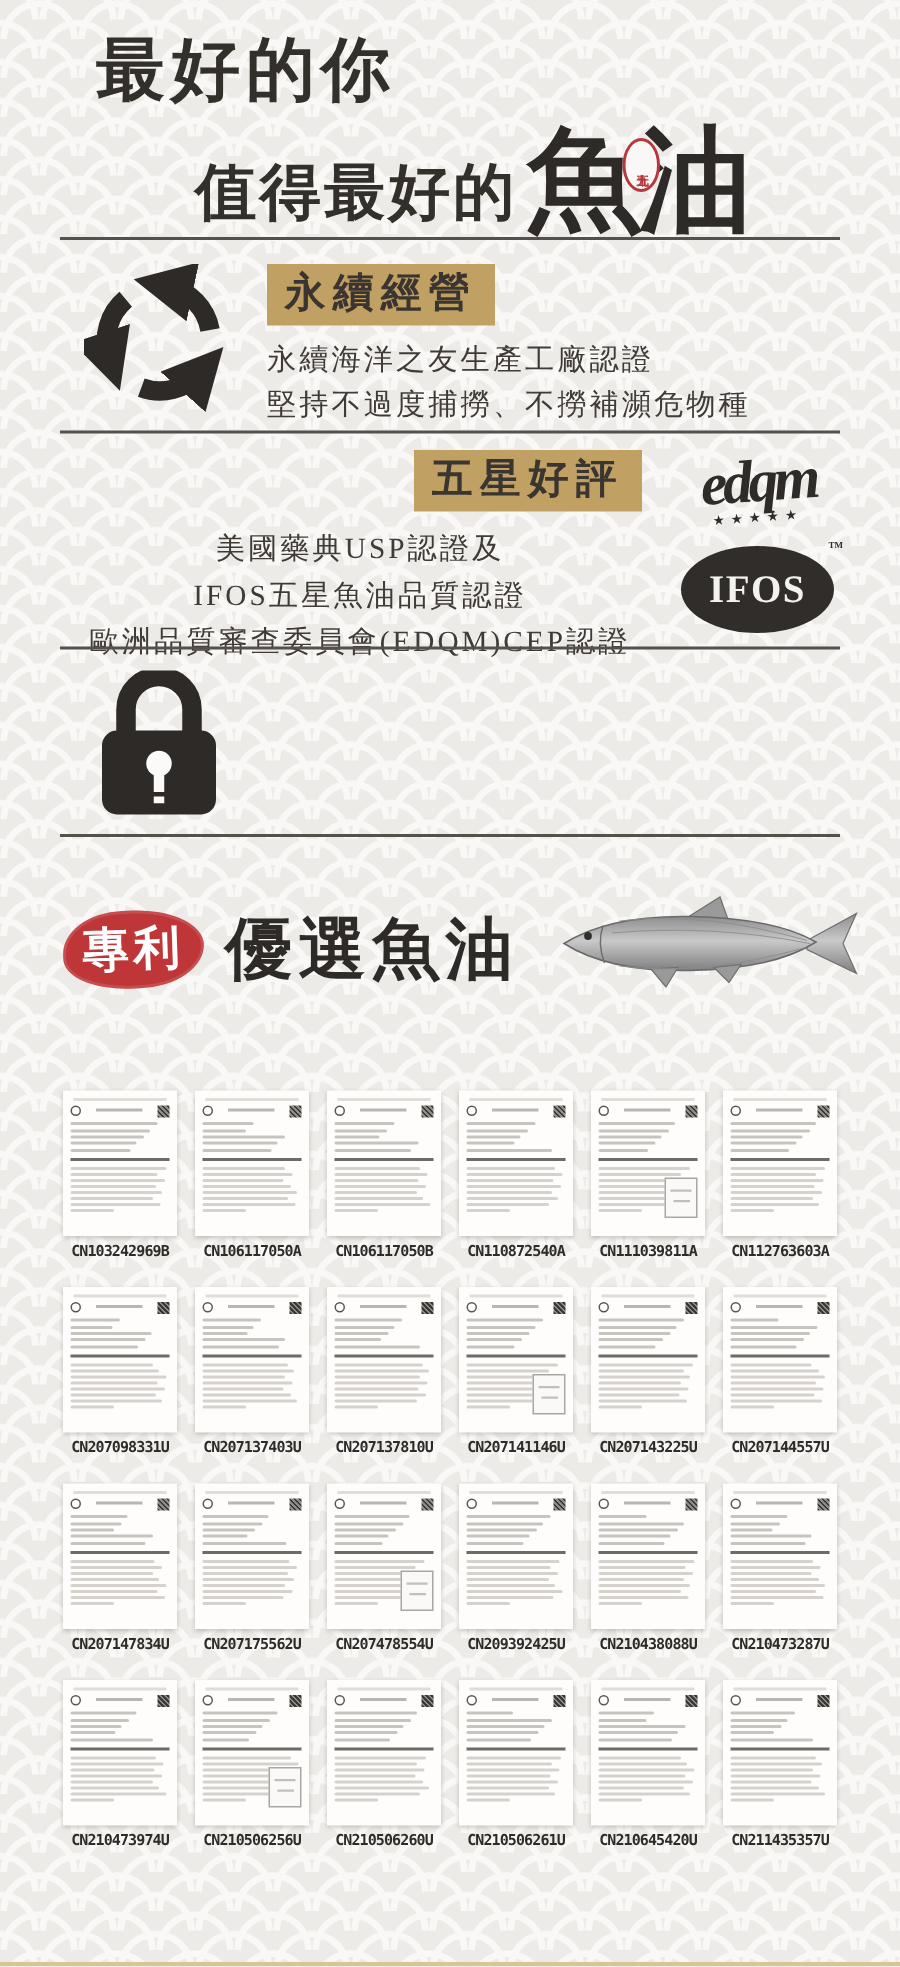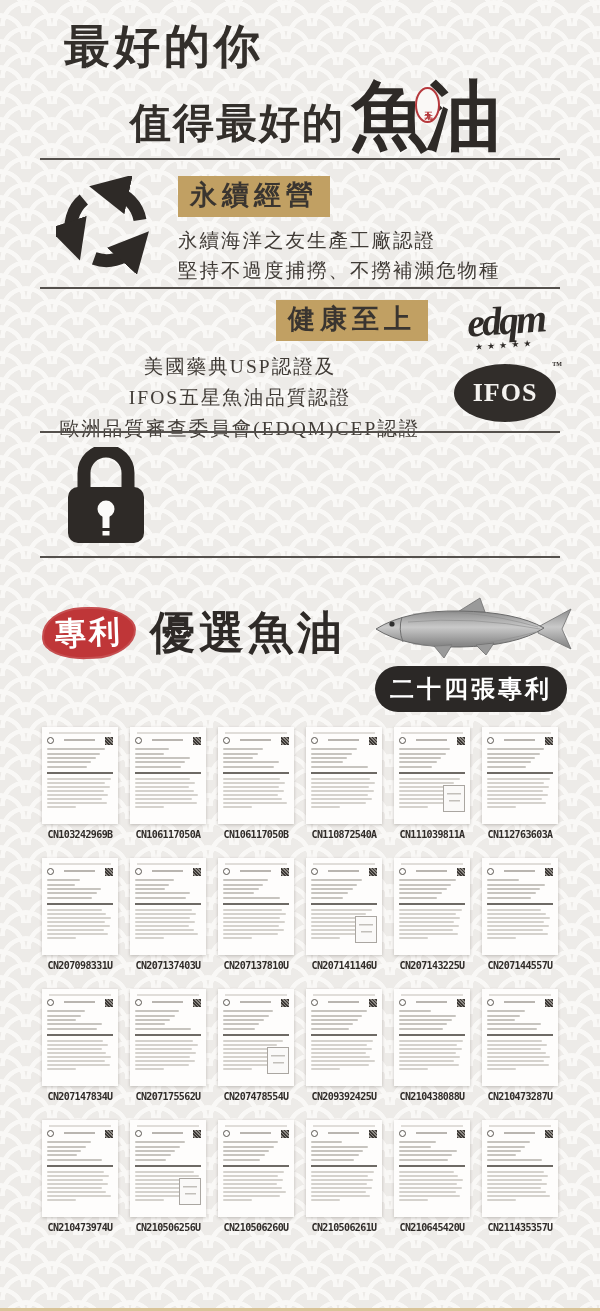--- a/index.html
+++ b/index.html
@@ -12,21 +12,21 @@
     background-image:
       radial-gradient(circle 26px at 26px 26px, rgba(0,0,0,0) 21px, #f9f8f6 21.5px 25.5px, rgba(0,0,0,0) 26px),
       radial-gradient(circle 26px at 26px 26px, rgba(0,0,0,0) 21px, #f9f8f6 21.5px 25.5px, rgba(0,0,0,0) 26px);
     background-size:52px 26px, 52px 26px;
     background-position:0 0, 26px 13px;
   }
 
   
   .hero { position:absolute; top:20px; left:64px; right:20px; }
   .hero-l1 { font-size:46px; font-weight:700; letter-spacing:4px; color:#332f2b; line-height:54px; }
-  .hero-l2 { margin-top:7px; padding-left:66px; font-size:41px; font-weight:700; letter-spacing:2px;
+  .hero-l2 { margin-top:12px; padding-left:66px; font-size:41px; font-weight:700; letter-spacing:2px;
              color:#332f2b; display:flex; align-items:flex-end; }
   .brand { font-size:76px; font-weight:700; line-height:70px; letter-spacing:-2px;
            color:#2e2a27; position:relative; margin-left:6px; display:inline-flex; align-items:flex-end; }
   .hero-seal {
     position:absolute; left:64px; top:6px; width:25px; height:36px;
     background:#faf8f6; border:2px solid #b6383c; border-radius:50%;
     color:#b6383c; font-size:8px; font-weight:700; line-height:10px; letter-spacing:0;
     writing-mode:vertical-rl; text-orientation:upright;
     display:flex; align-items:center; justify-content:center; z-index:2;
   }
@@ -139,21 +139,21 @@
       <div class="sec-title">永續經營</div>
       <div class="sec-line">永續海洋之友生產工廠認證</div>
       <div class="sec-line">堅持不過度捕撈、不撈補瀕危物種</div>
     </div>
   </section>
 
   <div class="divider d2"></div>
 
   <section class="s2">
     <div class="s2-text">
-      <div class="sec-title">健康至上</div>
+      <div class="sec-title">五星好評</div>
       <div class="sec-line">美國藥典USP認證及</div>
       <div class="sec-line">IFOS五星魚油品質認證</div>
       <div class="sec-line">歐洲品質審查委員會(EDQM)CEP認證</div>
     </div>
     <div class="s2-logos">
       <div class="edqm">edqm</div>
       <div class="edqm-stars">★★★★★</div>
       <div class="ifos">
         <span>IFOS</span>
         <span class="ifos-tm">TM</span>
@@ -195,21 +195,20 @@
         </defs>
         <polygon points="88,16 112,1 117,15" fill="#9a9a9a" stroke="#6f6f6f" stroke-width="0.8"></polygon>
         <polygon points="170,30 203,12 194,32 203,52 170,36" fill="url(#fg)" stroke="#6f6f6f" stroke-width="0.8"></polygon>
         <path d="M8,32 Q38,13 92,14 Q148,15 176,31 Q148,49 92,50 Q38,51 8,32 Z" fill="url(#fg)" stroke="#6a6a6a" stroke-width="1"></path>
         <polygon points="66,49 76,61 84,48" fill="#9a9a9a" stroke="#6f6f6f" stroke-width="0.8"></polygon>
         <polygon points="108,48 118,58 126,46" fill="#9a9a9a" stroke="#6f6f6f" stroke-width="0.8"></polygon>
         <path d="M34,20 Q30,32 35,45" fill="none" stroke="#6f6f6f" stroke-width="1"></path>
         <path d="M45,17 Q100,10 170,30 M45,47 Q100,54 168,35 M40,25 Q105,19 172,32" fill="none" stroke="#8c8c8c" stroke-width="0.6"></path>
         <circle cx="24" cy="27" r="2.6" fill="#2f2f2f"></circle>
       </svg>
-      <div class="badge">二十四張專利</div>
     </div>
   </section>
 
   <div class="patent-grid">
       <div class="patent-cell">
         <div class="doc">
           <span class="doc-top"></span>
           <span class="doc-head">
             <span class="doc-logo"></span>
             <span class="doc-ht"></span>

